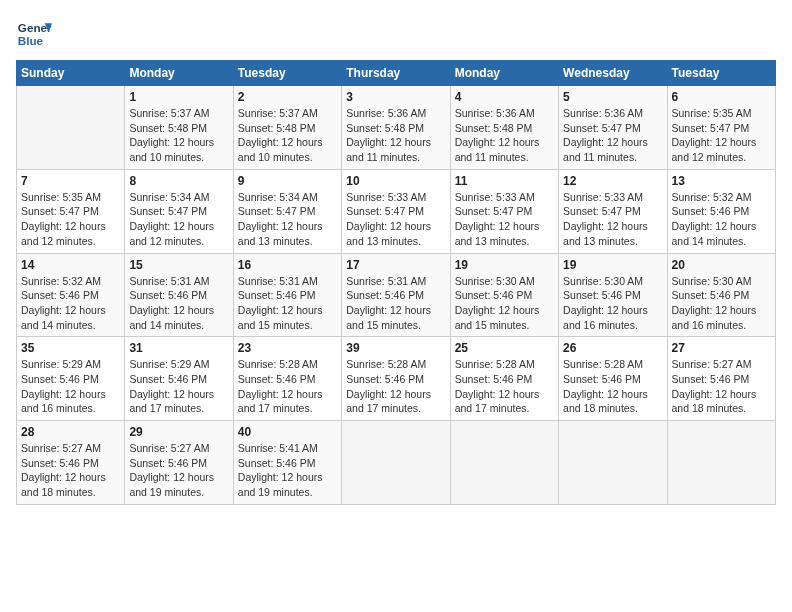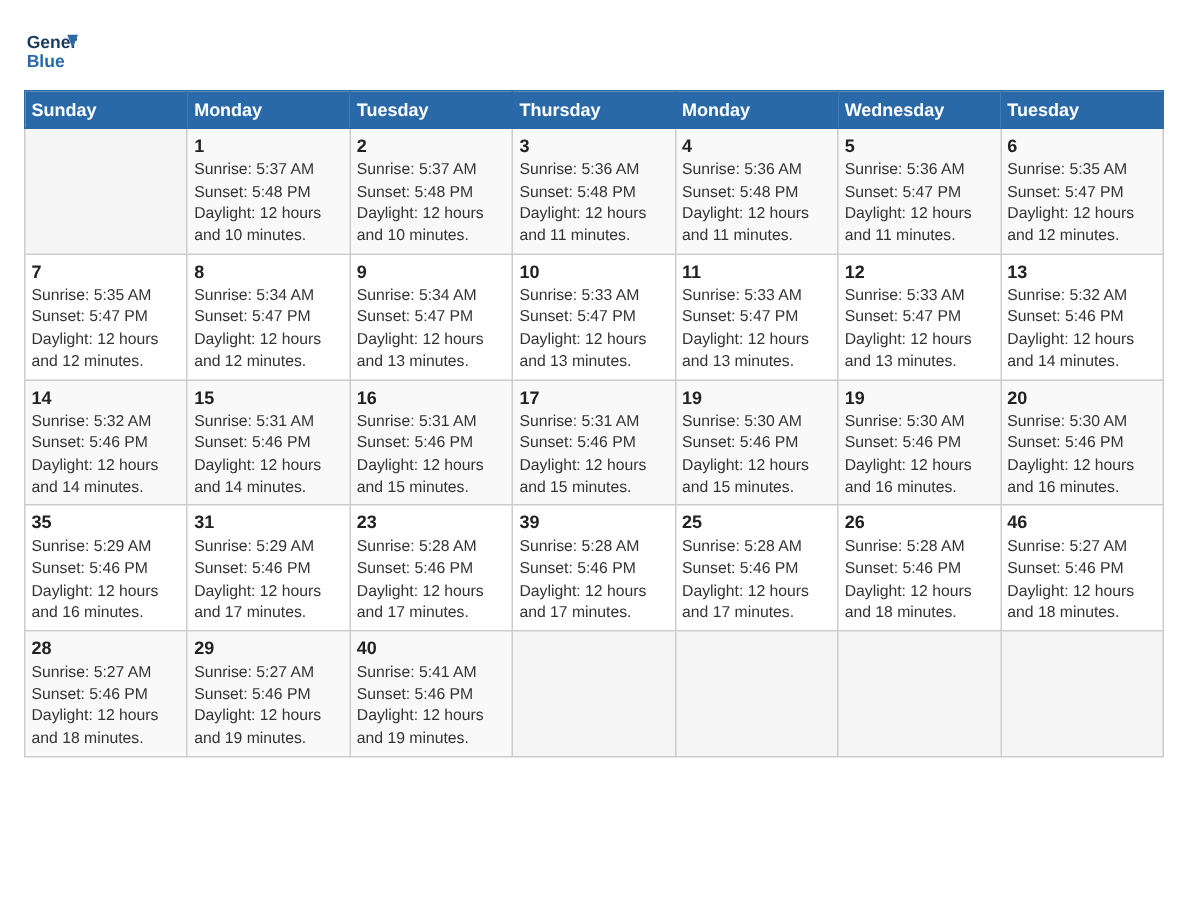--- a/index.html
+++ b/index.html
@@ -291,21 +291,21 @@
 and 17 minutes.</div>
         </td>
         <td>
           <span class="day-num">26</span>
           <div class="day-info" style="white-space: pre-line;">Sunrise: 5:28 AM
 Sunset: 5:46 PM
 Daylight: 12 hours
 and 18 minutes.</div>
         </td>
         <td>
-          <span class="day-num">46</span>
+          <span class="day-num">27</span>
           <div class="day-info" style="white-space: pre-line;">Sunrise: 5:27 AM
 Sunset: 5:46 PM
 Daylight: 12 hours
 and 18 minutes.</div>
         </td>
       </tr>
       <tr>
         <td>
           <span class="day-num">28</span>
           <div class="day-info" style="white-space: pre-line;">Sunrise: 5:27 AM

